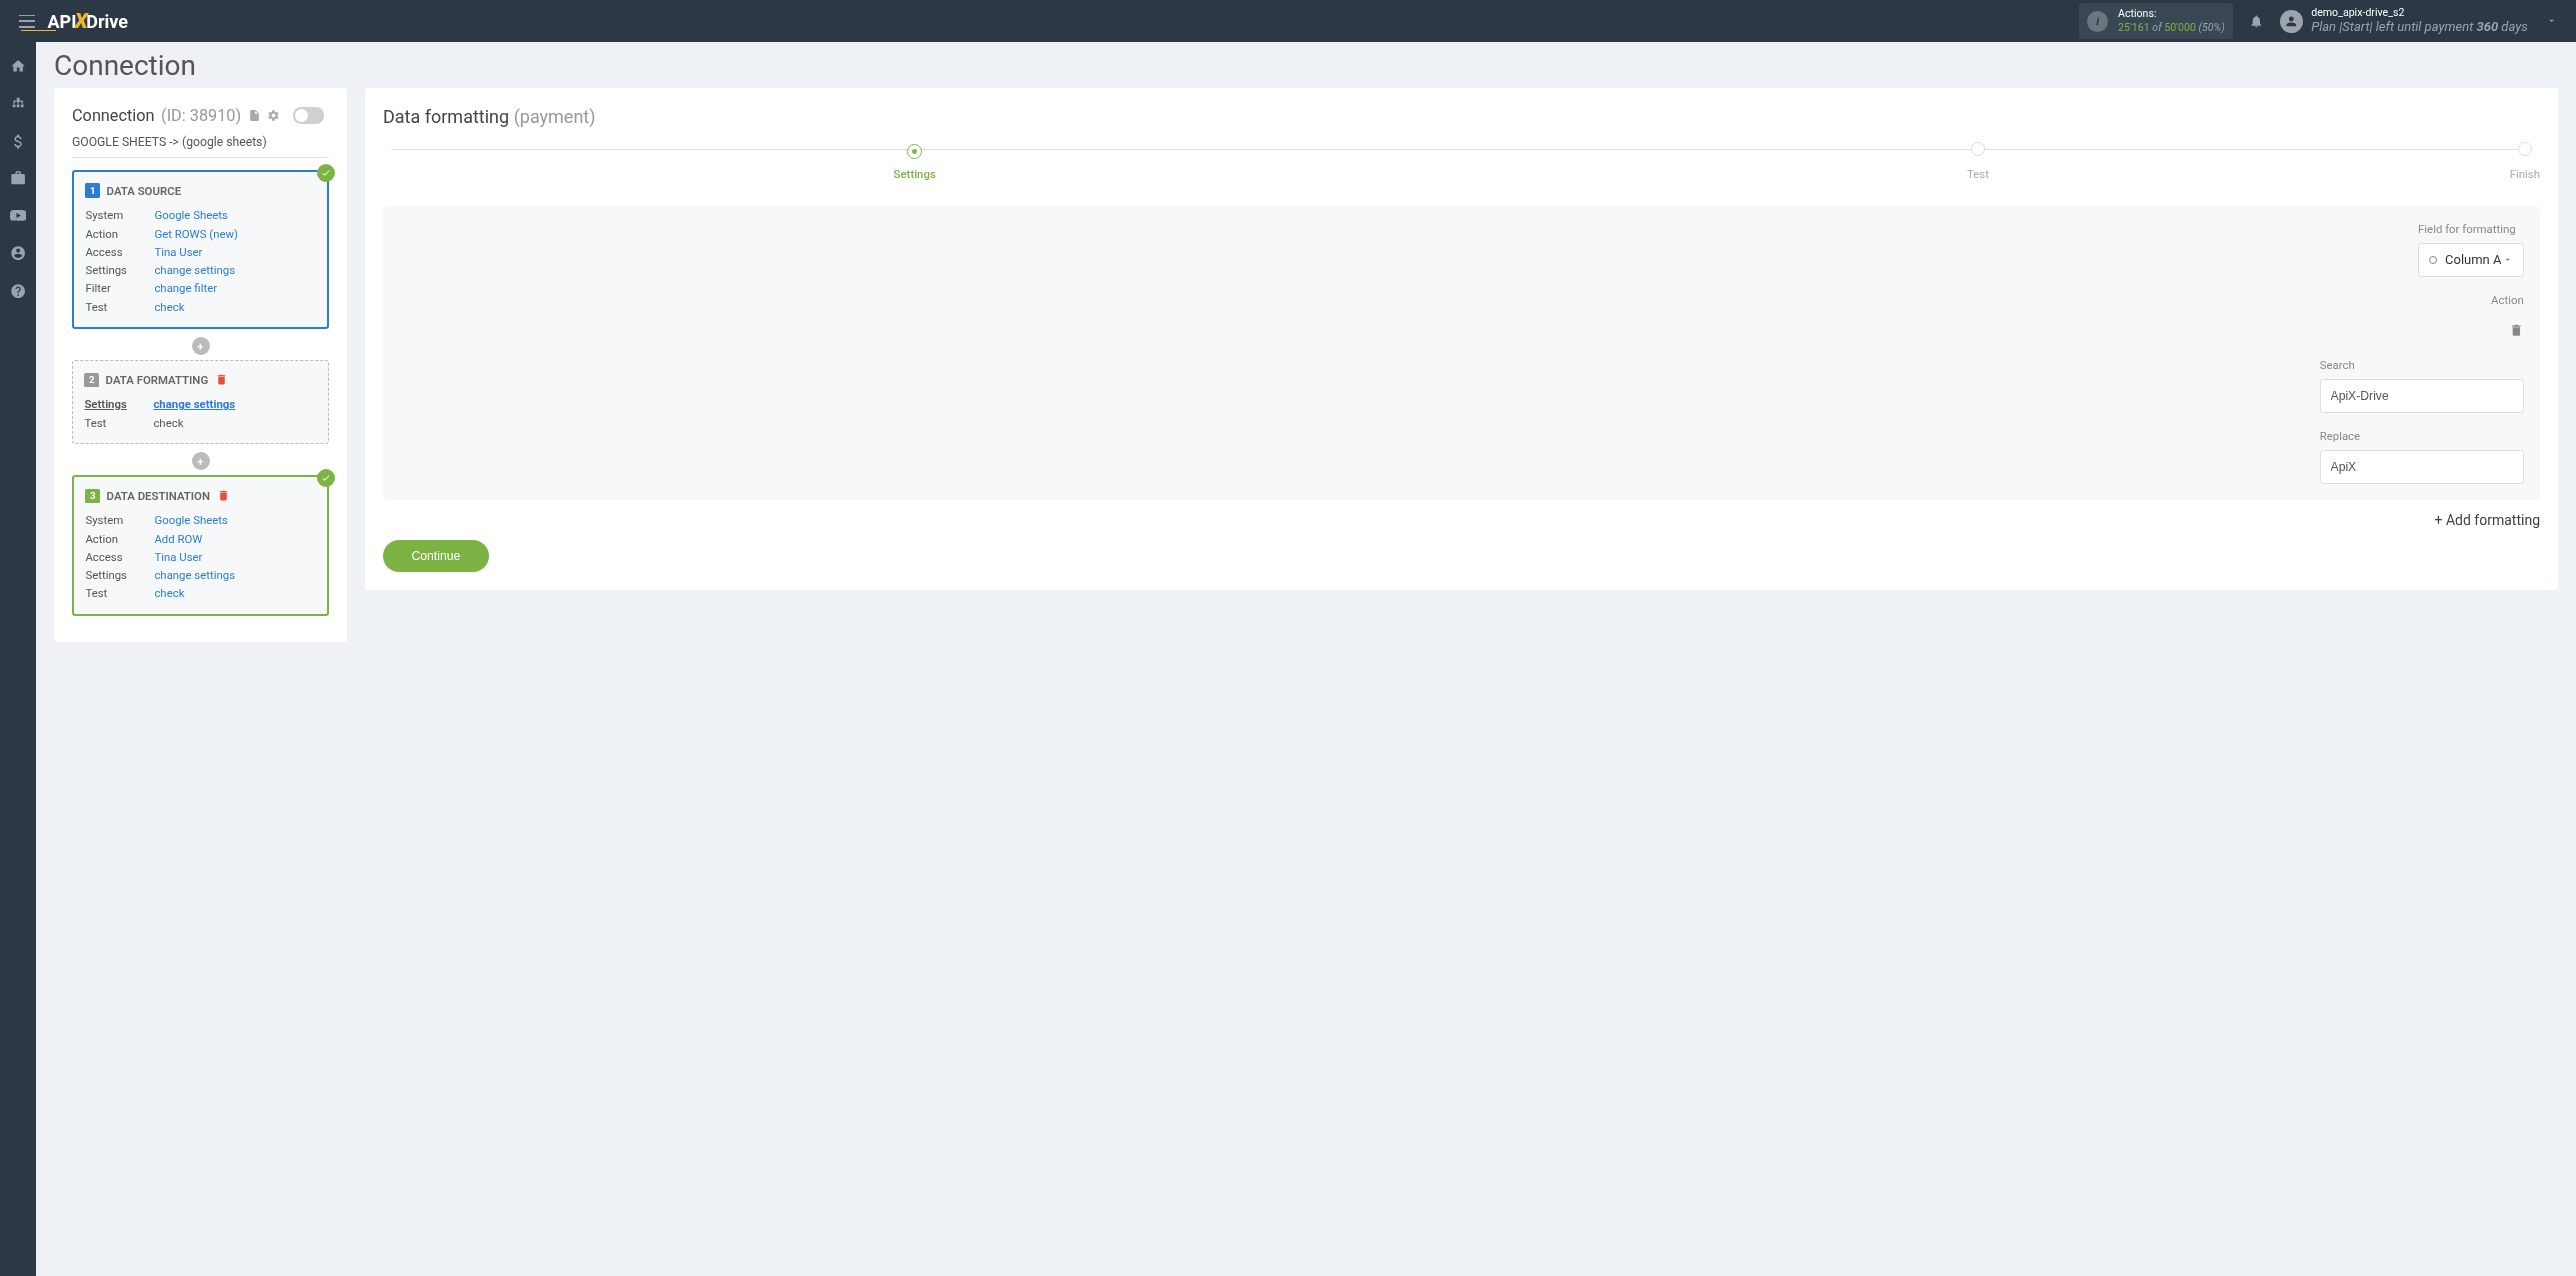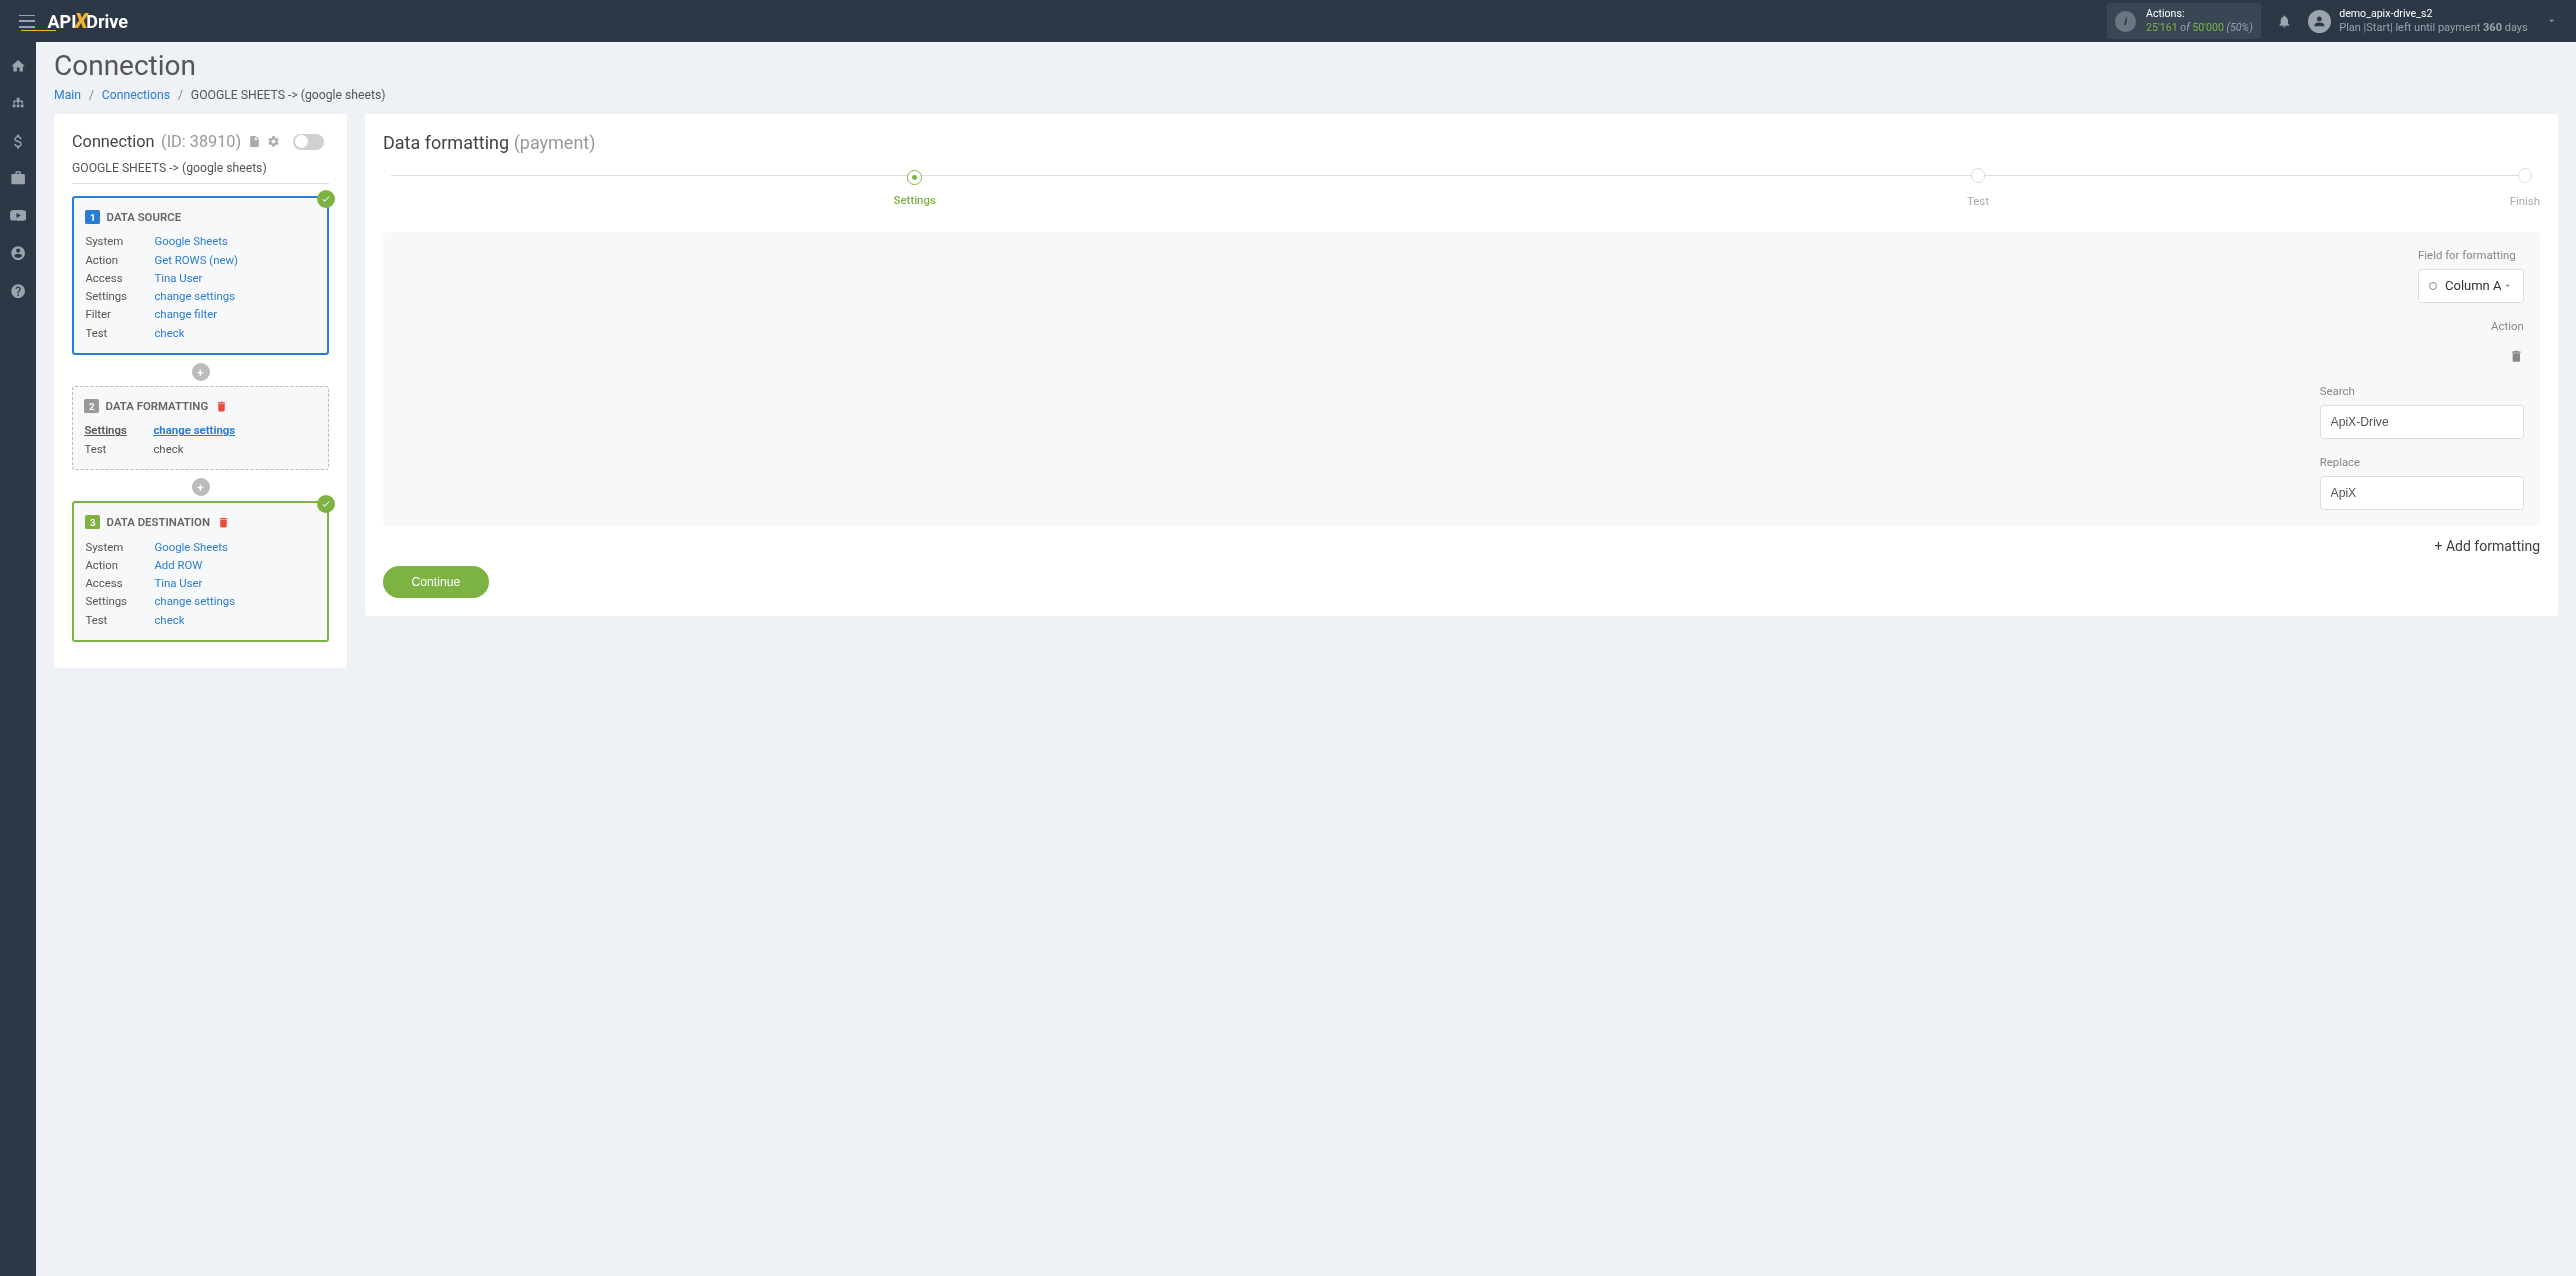--- a/index.html
+++ b/index.html
@@ -20,21 +20,21 @@
 .info-icon-circle { width: 21px; height: 21px; background: #6b7680; border-radius: 50%; display: flex; align-items: center; justify-content: center; color: #2c3846; font-weight: bold; font-size: 11.4px; font-style: italic; }
 .actions-text { line-height: 1.3; }
 .actions-used { color: #7cb342; }
 .actions-of { color: #9ba3ad; font-style: italic; }
 .actions-total { color: #7cb342; }
 .actions-pct { color: #9ba3ad; font-style: italic; }
 .bell-icon { width: 14.7px; height: 14.7px; cursor: pointer; }
 .user-info { display: flex; align-items: center; gap: 8.1px; cursor: pointer; }
 .avatar-circle { width: 23px; height: 23px; background: #9ba3ad; border-radius: 50%; display: flex; align-items: center; justify-content: center; }
 .user-text { font-size: 10.6px; line-height: 1.3; }
-.user-text .plan { color: #9ba3ad; font-size: 11px; }
+.user-text .plan { color: #9ba3ad; font-size: 13px; font-style: italic; }
 .chevron-down { margin-left: 9.8px; }
 
 
 .left-nav { position: fixed; left: 0; top: 42px; width: 36px; background: #2c3846; height: calc(100% - 42px); display: flex; flex-direction: column; align-items: center; padding-top: 14.7px; gap: 19.5px; }
 .nav-item { width: 18px; height: 18px; display: flex; align-items: center; justify-content: center; cursor: pointer; color: #9ba3ad; }
 
 
 .main { margin-left: 36px; padding: 6.5px 18px; }
 .page-title { font-size: 28px; color: #555; font-weight: 400; margin-bottom: 6.5px; }
 .breadcrumb { font-size: 12.2px; color: #555; margin-bottom: 12.2px; }
@@ -196,27 +196,20 @@
     </div>
   <div class="nav-item">
       <svg width="16.3" height="16.3" viewBox="0 0 24 24" fill="currentColor">
         <path d="M12 2C6.48 2 2 6.48 2 12s4.48 10 10 10 10-4.48 10-10S17.52 2 12 2zm1 17h-2v-2h2v2zm2.07-7.75l-.9.92C13.45 12.9 13 13.5 13 15h-2v-.5c0-1.1.45-2.1 1.17-2.83l1.24-1.26c.37-.36.59-.86.59-1.41 0-1.1-.9-2-2-2s-2 .9-2 2H8c0-2.21 1.79-4 4-4s4 1.79 4 4c0 .88-.36 1.68-.93 2.25z"></path>
       </svg>
     </div>
 </div>
 
 <div class="main">
   <h1 class="page-title">Connection</h1>
-  <div class="breadcrumb">
-    <a href="#">Main</a>
-    <span class="sep">/</span>
-    <a href="#">Connections</a>
-    <span class="sep">/</span>
-    <span>GOOGLE SHEETS -&gt; (google sheets)</span>
-  </div>
 
   <div class="content-row">
 
     <div class="left-panel">
       <div class="conn-header">
         <span class="conn-title">Connection</span>
         <span class="conn-id">(ID: 38910)</span>
         <span>
             <svg class="doc-icon" viewBox="0 0 24 24" fill="currentColor">
               <path d="M14 2H6c-1.1 0-2 .9-2 2v16c0 1.1.9 2 2 2h12c1.1 0 2-.9 2-2V8l-6-6zm-1 7V3.5L18.5 9H13z"></path>

